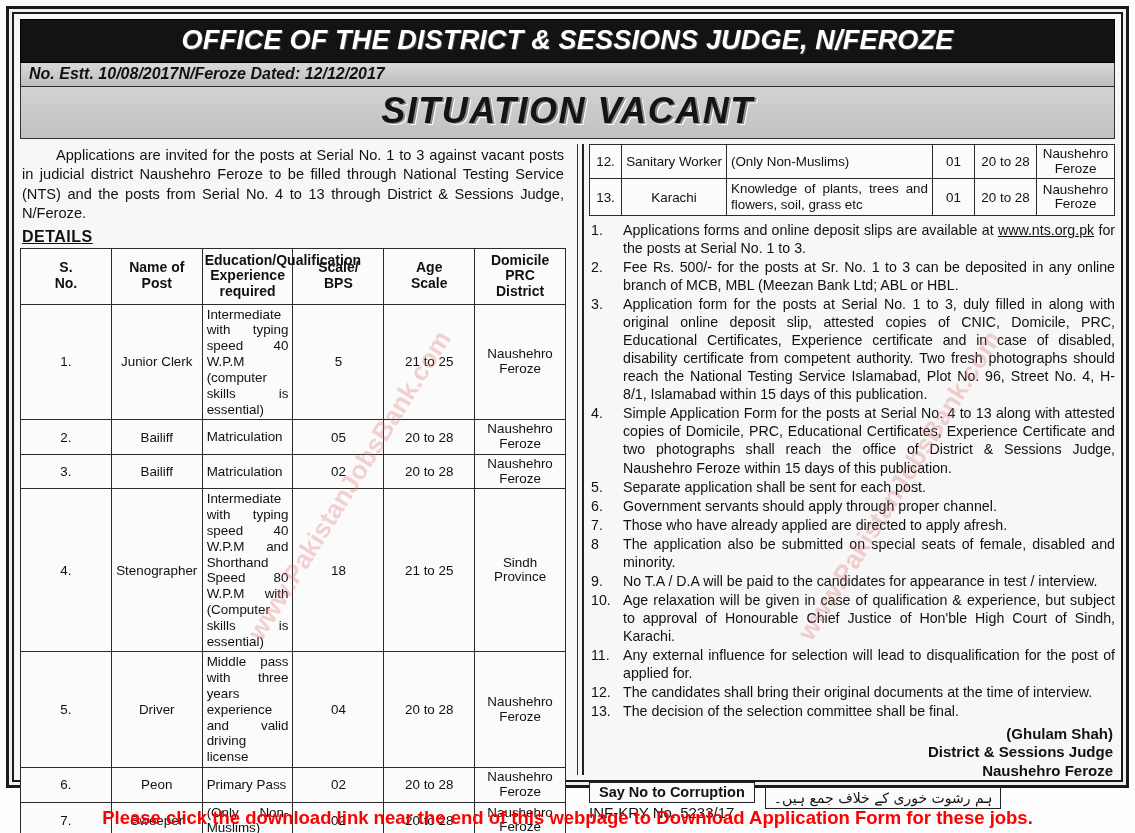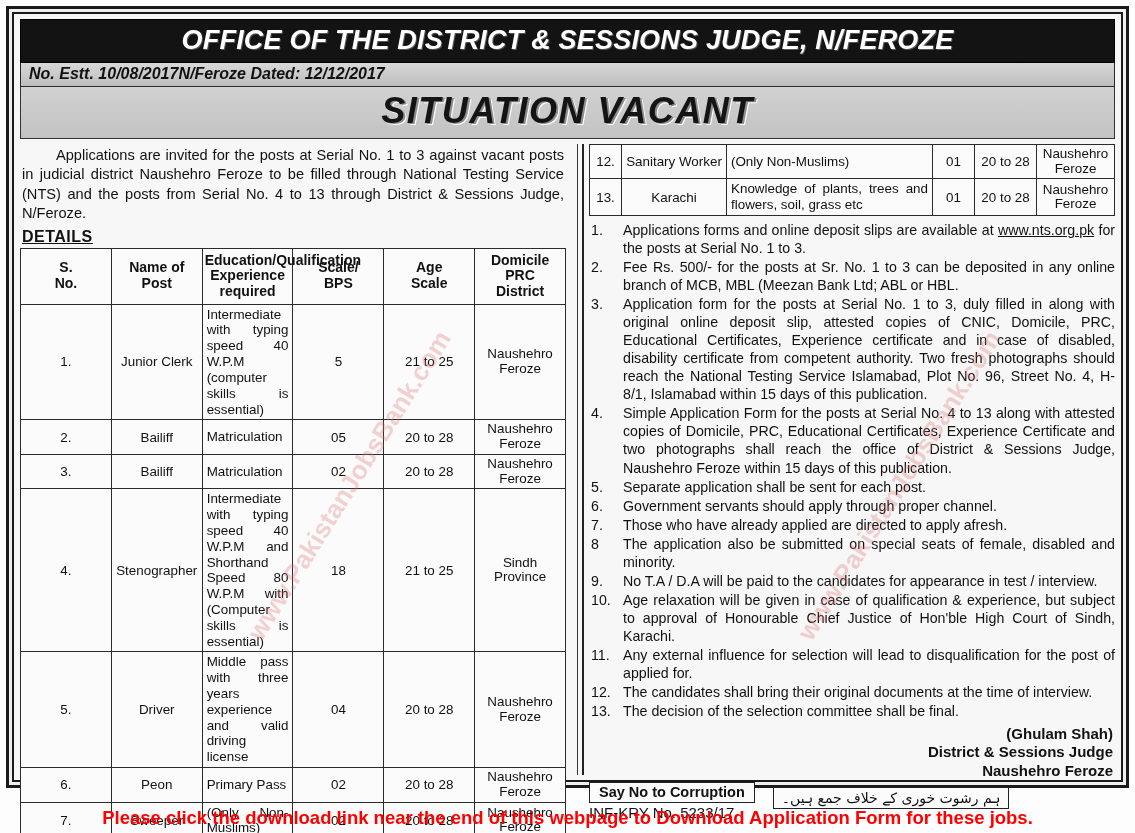--- a/index.html
+++ b/index.html
@@ -192,21 +192,21 @@
     font-weight: bold;
     font-size: 15px;
     line-height: 1.22;
     margin-top: 4px;
     padding-right: 2px;
   }
   .footer-row {
     display: flex;
     align-items: flex-start;
     margin-top: 2px;
-    gap: 18px;
+    gap: 10px;
   }
   .corr-box {
     display: inline-block;
     border: 1.5px solid #222;
     padding: 1px 9px 2px 9px;
     font-size: 14.5px;
     font-weight: bold;
     background: #fbfbfb;
     white-space: nowrap;
   }

